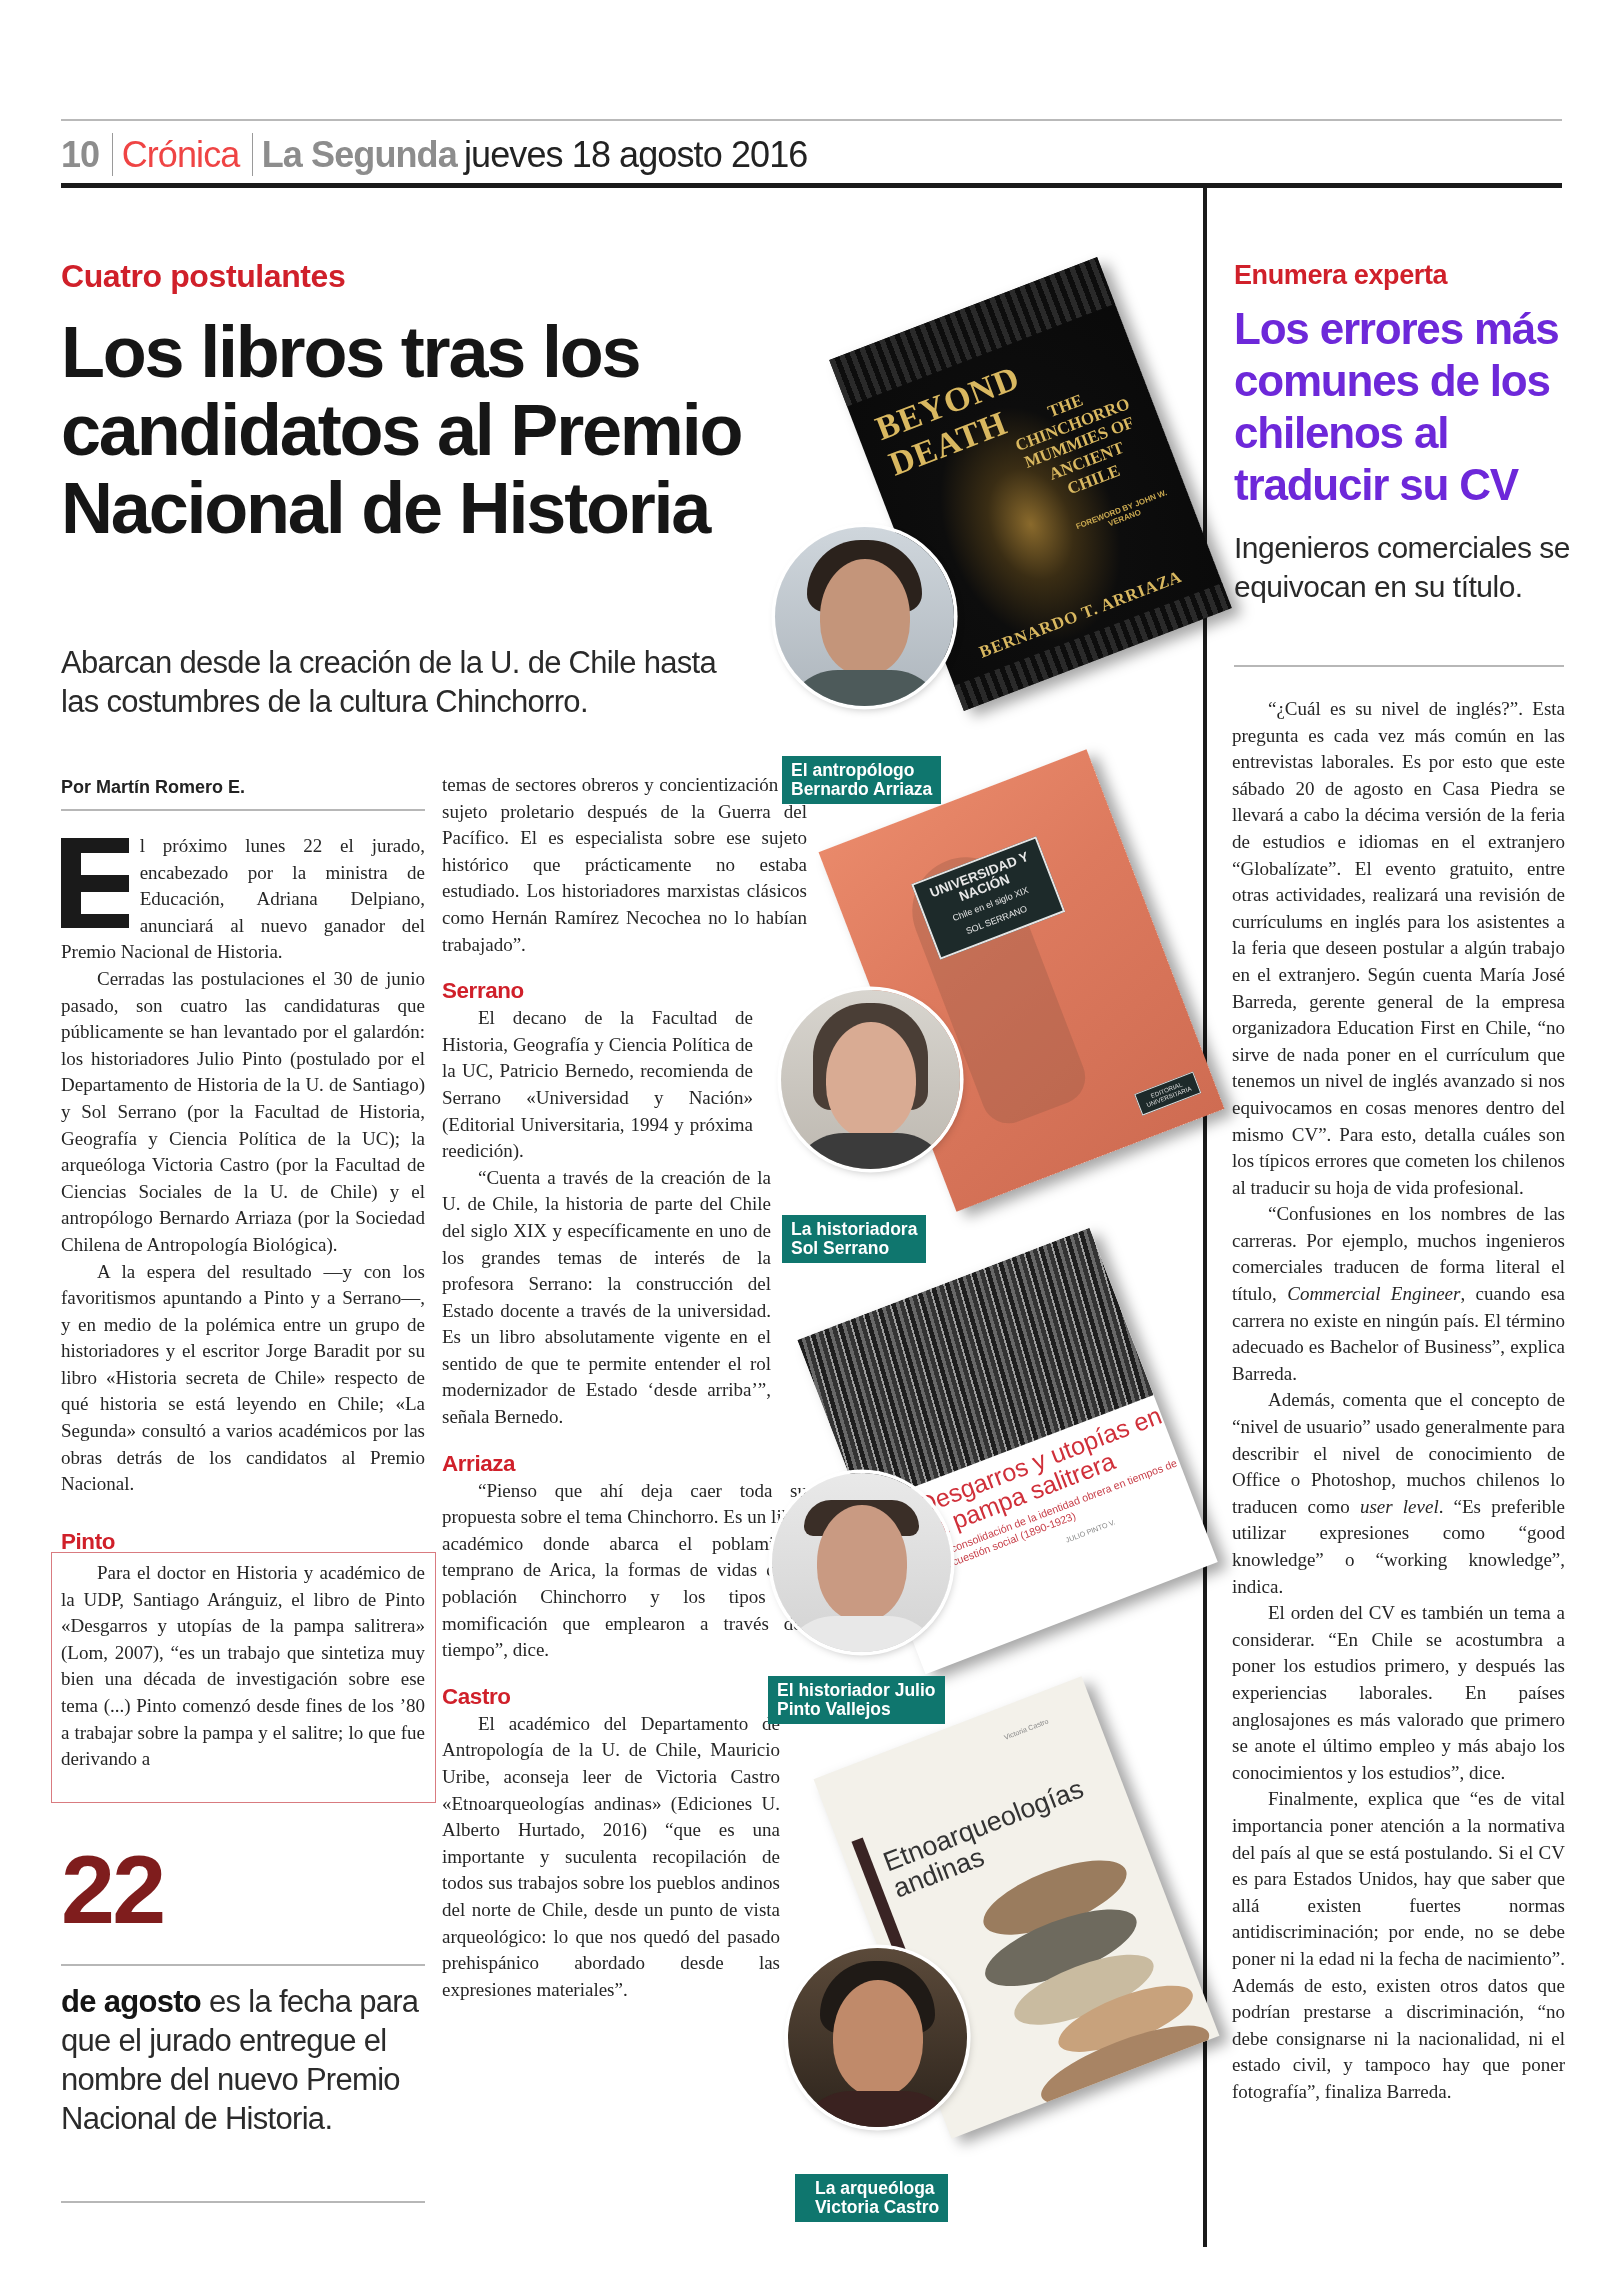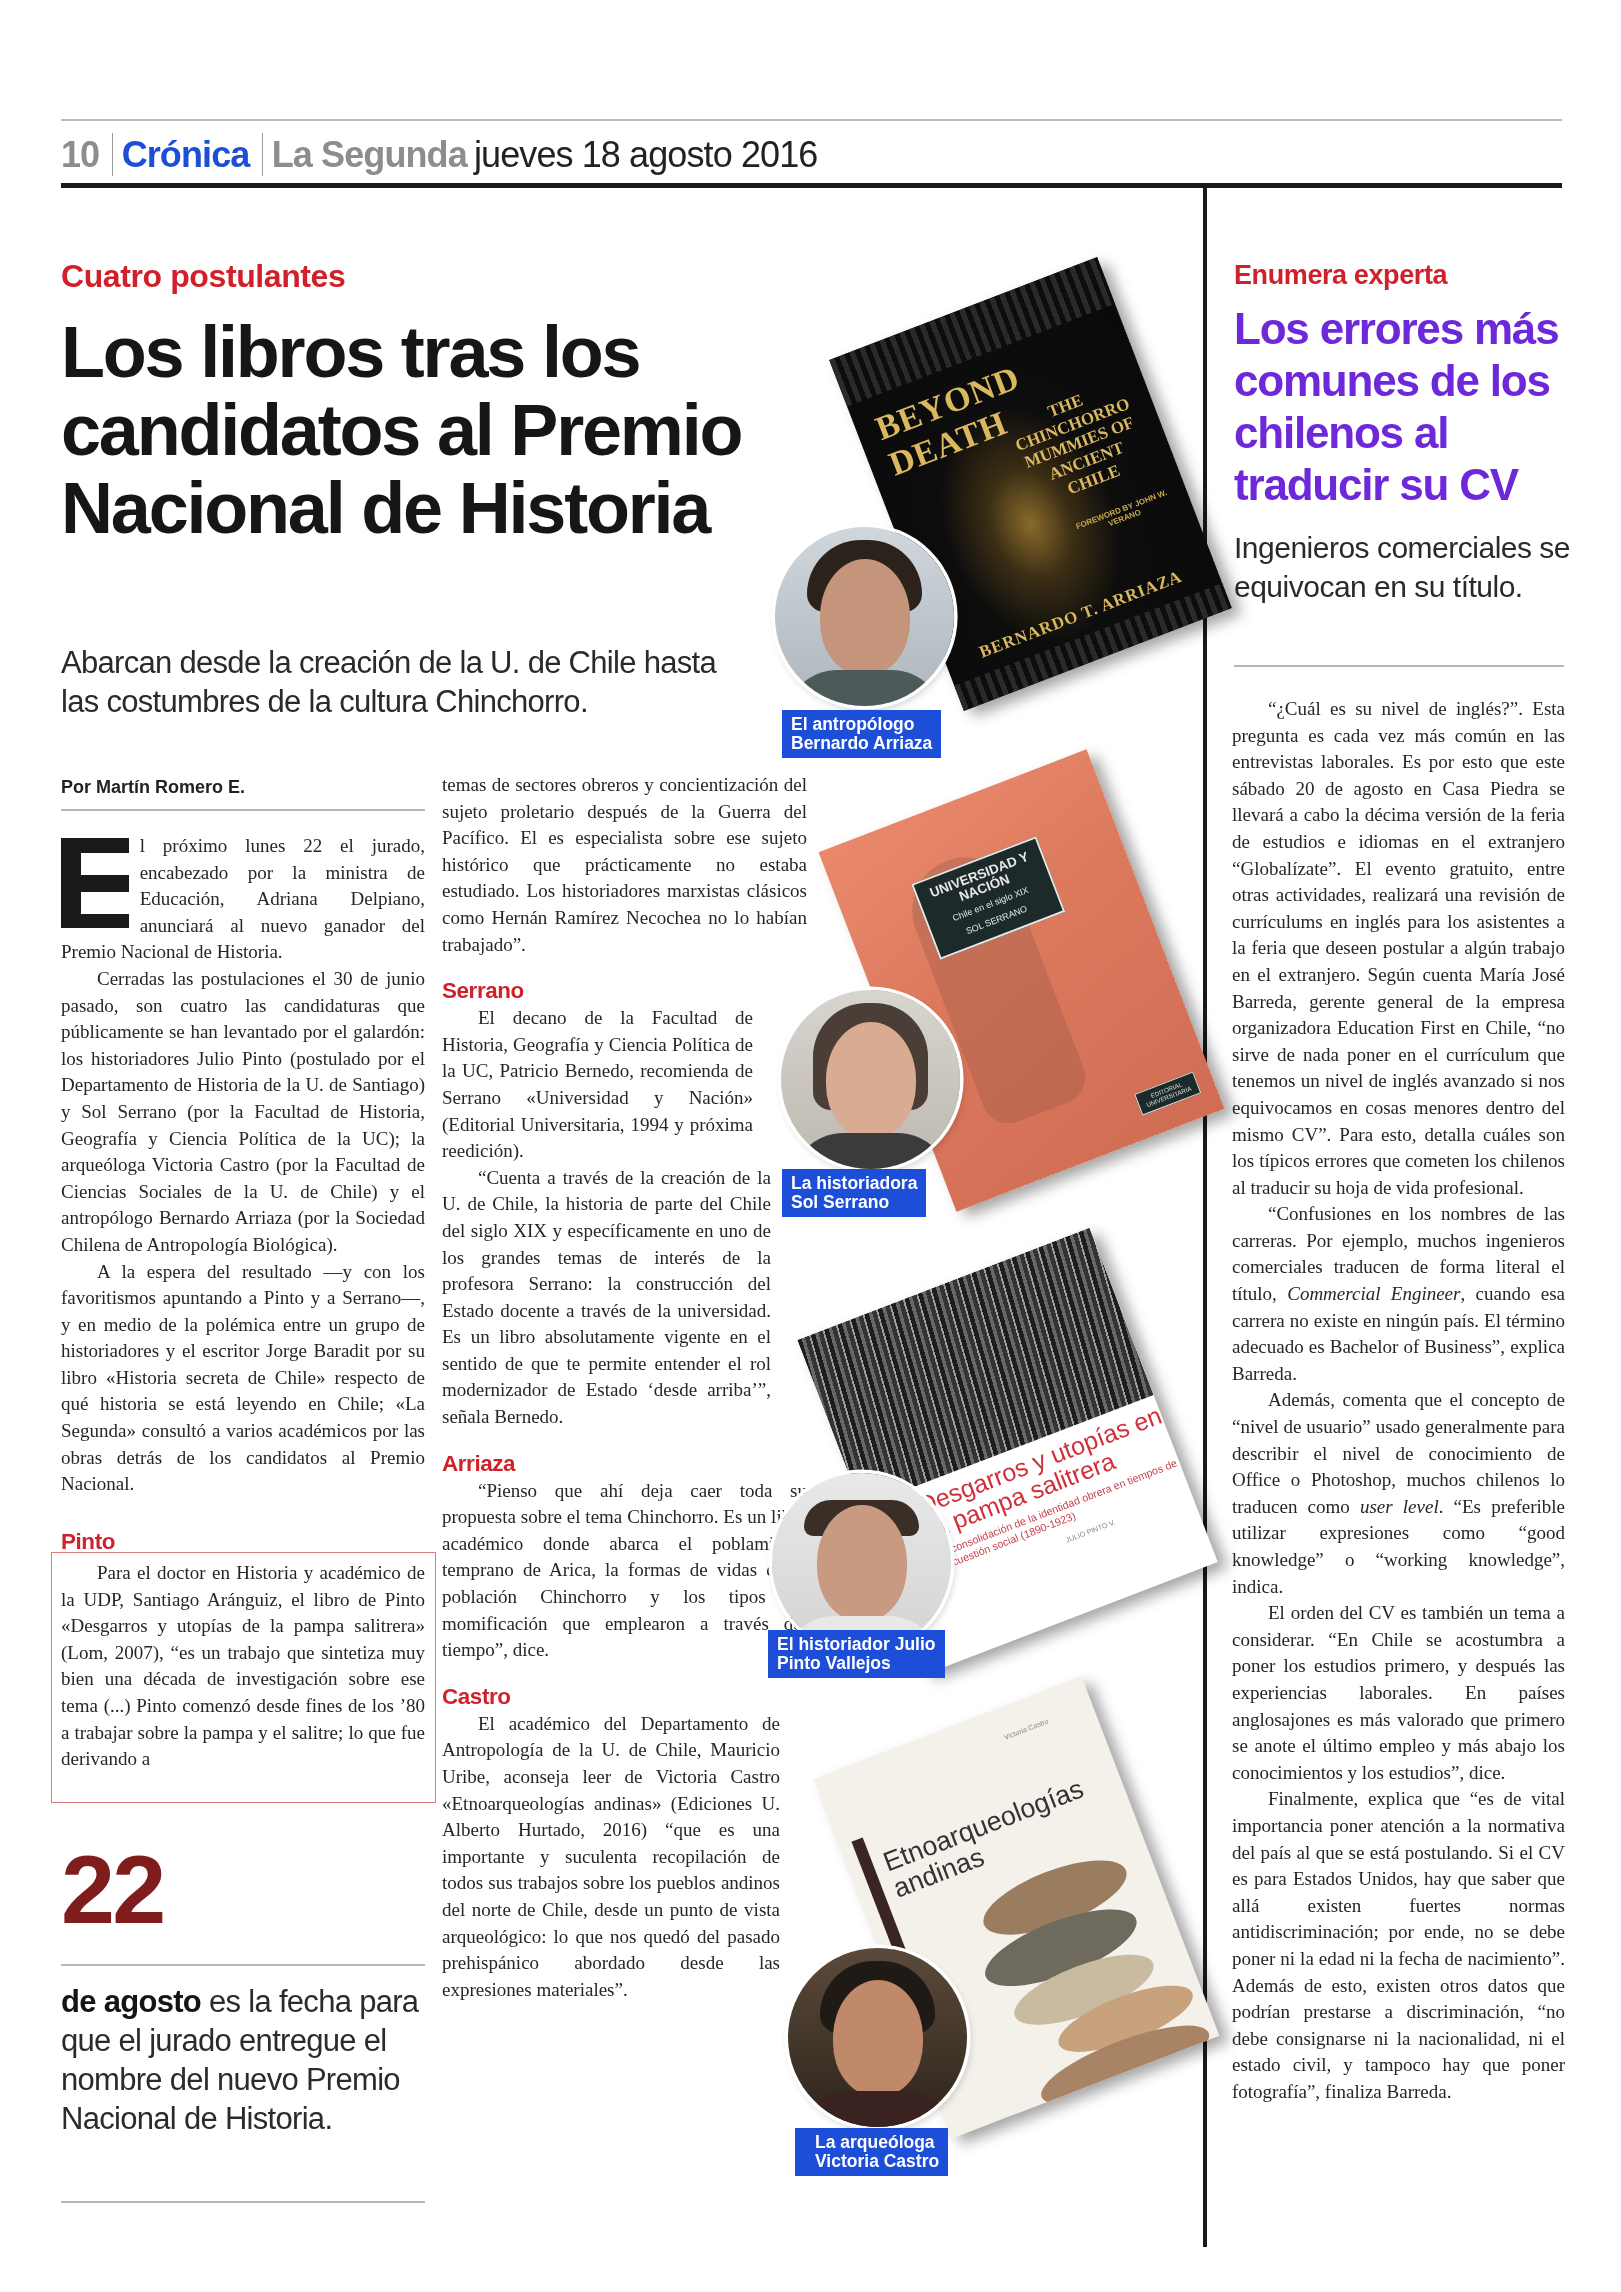--- a/index.html
+++ b/index.html
@@ -4,21 +4,21 @@
 <style>
   * { box-sizing: border-box; margin: 0; padding: 0; }
   html, body { width: 1621px; height: 2293px; background: #ffffff; overflow: hidden; }
   body { position: relative; font-family: "Liberation Sans", sans-serif; color: #1f1f1f; }
 
   
   .top-rule { position: absolute; left: 61px; top: 119px; width: 1501px; height: 1.8px; background: #b9b9b9; }
   .masthead { position: absolute; left: 61px; top: 124px; height: 52px; display: flex; align-items: flex-end; font-size: 36px; letter-spacing: -0.9px; }
   .masthead .page-no { color: #8d8d8d; font-weight: bold; padding-right: 12.5px; }
   .masthead .vsep { width: 0.9px; height: 43px; background: #9a9a9a; }
-  .masthead .section { color: #1d4ed8; font-weight: bold; padding: 0 12.5px 0 9px; }
+  .masthead .section { color: #ef4444; font-weight: normal; padding: 0 12.5px 0 9px; }
   .masthead .paper { color: #8d8d8d; font-weight: bold; padding-left: 9px; padding-right: 7.2px; }
   .masthead .date { color: #222; font-weight: normal; }
   .thick-rule { position: absolute; left: 61px; top: 183px; width: 1501px; height: 4.5px; background: #1a1a1a; }
 
   
   .col-divider { position: absolute; left: 1203px; top: 187px; width: 3.6px; height: 2060px; background: #1a1a1a; }
 
   
   .kicker { position: absolute; color: #d0202a; font-weight: bold; letter-spacing: -0.4px; }
   .kicker.main { left: 61px; top: 258px; font-size: 32px; }
@@ -87,21 +87,21 @@
   .portrait { position: absolute; width: 179px; height: 179px; border-radius: 50%; overflow: hidden; box-shadow: 0 0 0 3.6px #fff, 1.8px 3.6px 9px rgba(0,0,0,0.25); }
   .portrait .face { position: absolute; left: 45px; top: 32px; width: 90px; height: 116px; border-radius: 50% 50% 46% 46%; }
   .portrait .hair { position: absolute; left: 32px; top: 12.5px; width: 115px; height: 72px; border-radius: 54px 54px 18px 18px; }
   .portrait .shoulders { position: absolute; left: 9px; top: 143px; width: 161px; height: 72px; border-radius: 54px 54px 0 0; }
 
   .p-arriaza { left: 775px; top: 527px; background: linear-gradient(180deg, #cfd6dc 0%, #aeb6bd 100%); }
   .p-serrano { left: 781px; top: 990px; background: linear-gradient(180deg, #d8d5cf 0%, #bdb8b0 100%); }
   .p-pinto   { left: 772px; top: 1473px; background: linear-gradient(180deg, #e9e9e9 0%, #d3d3d3 100%); }
   .p-castro  { left: 788px; top: 1948px; background: linear-gradient(180deg, #5b4a3a 0%, #2d241c 100%); }
 
-  .caption { position: absolute; background: #1d4ed8; color: #fff; font-weight: bold; font-size: 17.5px; line-height: 19px; padding: 4.5px 9px 5.4px 9px; }
+  .caption { position: absolute; background: #0f766e; color: #fff; font-weight: bold; font-size: 17.5px; line-height: 19px; padding: 4.5px 9px 5.4px 9px; margin-top: 46px; }
   .cap-arriaza { left: 782px; top: 710px; }
   .cap-serrano { left: 782px; top: 1169px; }
   .cap-pinto   { left: 768px; top: 1630px; }
   .cap-castro  { left: 795px; top: 2128px; padding-left: 20px; }
 
   
   .kicker.side { left: 1234px; top: 260px; font-size: 27px; }
   .side-headline { position: absolute; left: 1234px; top: 303px; width: 340px; font-size: 44px; line-height: 52px; font-weight: bold; letter-spacing: -1.2px; color: #6d28d9; }
   .side-dek { position: absolute; left: 1234px; top: 528px; width: 340px; font-size: 30px; line-height: 39px; color: #2a2a2a; letter-spacing: -0.5px; }
   .side-rule { position: absolute; left: 1234px; top: 665px; width: 330px; height: 1.8px; background: #b7b7b7; }

